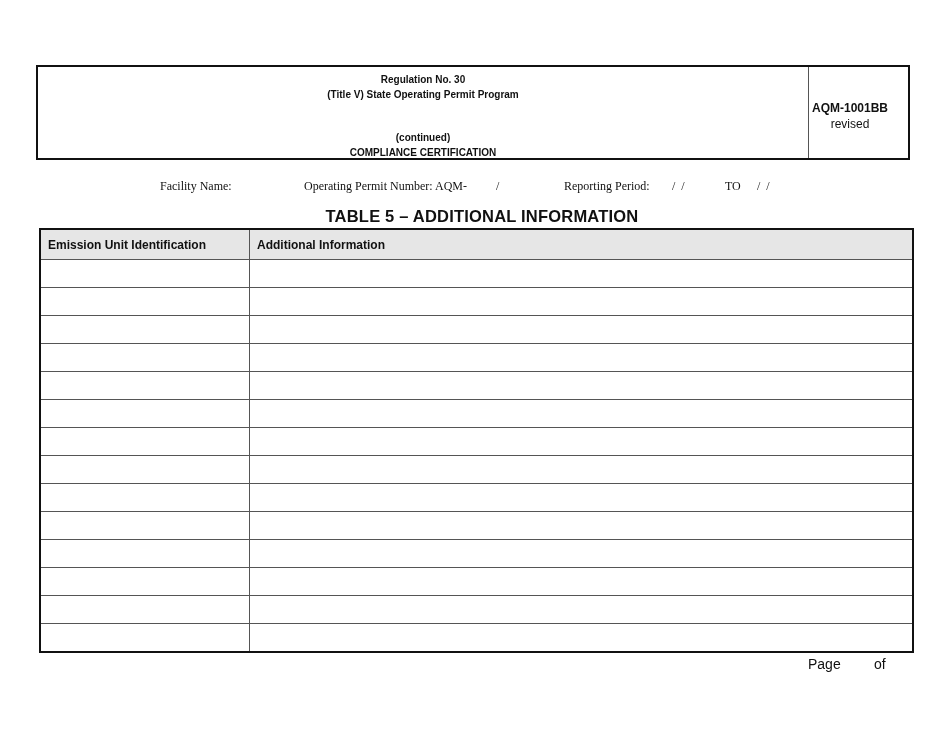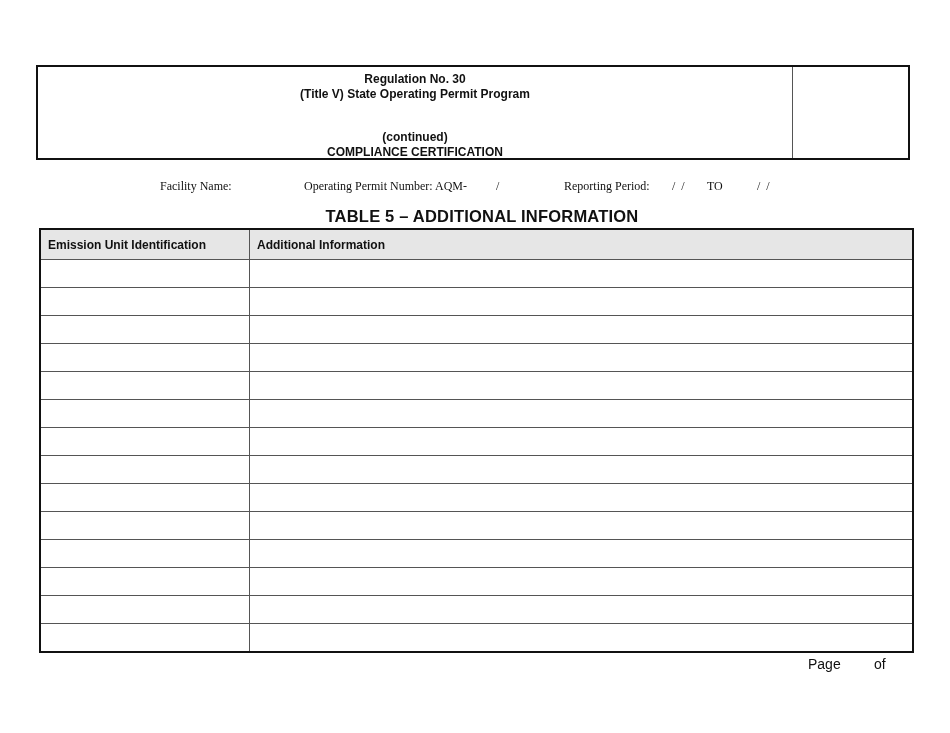--- a/index.html
+++ b/index.html
@@ -1,21 +1,21 @@
 <!DOCTYPE html>
 <html><head>
 <meta charset="utf-8">
 <style>
   html, body { margin:0; padding:0; background:#ffffff; }
   body { width:950px; height:733px; position:relative; overflow:hidden;
          font-family:"Liberation Sans", sans-serif; color:#111; }
   .header-box { position:absolute; left:36px; top:65px; width:874px; height:95px;
                 border:2.5px solid #111; box-sizing:border-box; }
   .header-main { position:absolute; left:0; top:0; width:754px; height:100%;
-                 border-right:1px solid #555; text-align:center; font-weight:bold; font-size:12px; }
+                 border-right:1px solid #555; text-align:center; font-weight:bold; font-size:10px;padding-left:16px; }
   .header-main .l1 { position:absolute; left:0; right:0; top:5px; line-height:15px; }
   .header-main .l4 { position:absolute; left:0; right:0; top:63px; line-height:15px; }
   .header-side { position:absolute; left:754px; top:0; right:0; height:100%; text-align:center; font-size:12px; }
   .header-side .code { position:absolute; left:0; right:0; top:34px; font-weight:bold; }
   .header-side .rev { position:absolute; left:0; right:0; top:50px; }
   .fields { position:absolute; top:179px; font-size:12px;font-family:Liberation Serif, serif; }
   .tbl-title { position:absolute; left:0; width:964px; top:207px; text-align:center;
                font-weight:bold; font-size:16.5px; letter-spacing:0.2px; }
   table.grid { position:absolute; left:39px; top:228px; width:875px; border-collapse:collapse;
                border:2.5px solid #111; }
@@ -32,28 +32,32 @@
   <div class="header-main">
     <div class="l1">
       <div>Regulation No. 30</div>
       <div>(Title V) State Operating Permit Program</div>
     </div>
     <div class="l4">
       <div>(continued)</div>
       <div>COMPLIANCE CERTIFICATION</div>
     </div>
   </div>
+  <div class="header-side">
+    <div class="code">AQM-1001BB</div>
+    <div class="rev">revised</div>
+  </div>
 </div>
 
 <span class="fields" style="left:160px">Facility Name:</span>
 <span class="fields" style="left:304px">Operating Permit Number: AQM-</span>
 <span class="fields" style="left:496px">/</span>
 <span class="fields" style="left:564px">Reporting Period:</span>
 <span class="fields" style="left:672px; white-space:pre">/  /</span>
-<span class="fields" style="left:707px">TO</span>
+<span class="fields" style="left:725px">TO</span>
 <span class="fields" style="left:757px; white-space:pre">/  /</span>
 
 <div class="tbl-title">TABLE 5 – ADDITIONAL INFORMATION</div>
 
 <table class="grid">
   <thead>
     <tr>
       <th class="c1">Emission Unit Identification</th>
       <th>Additional Information</th>
     </tr>

